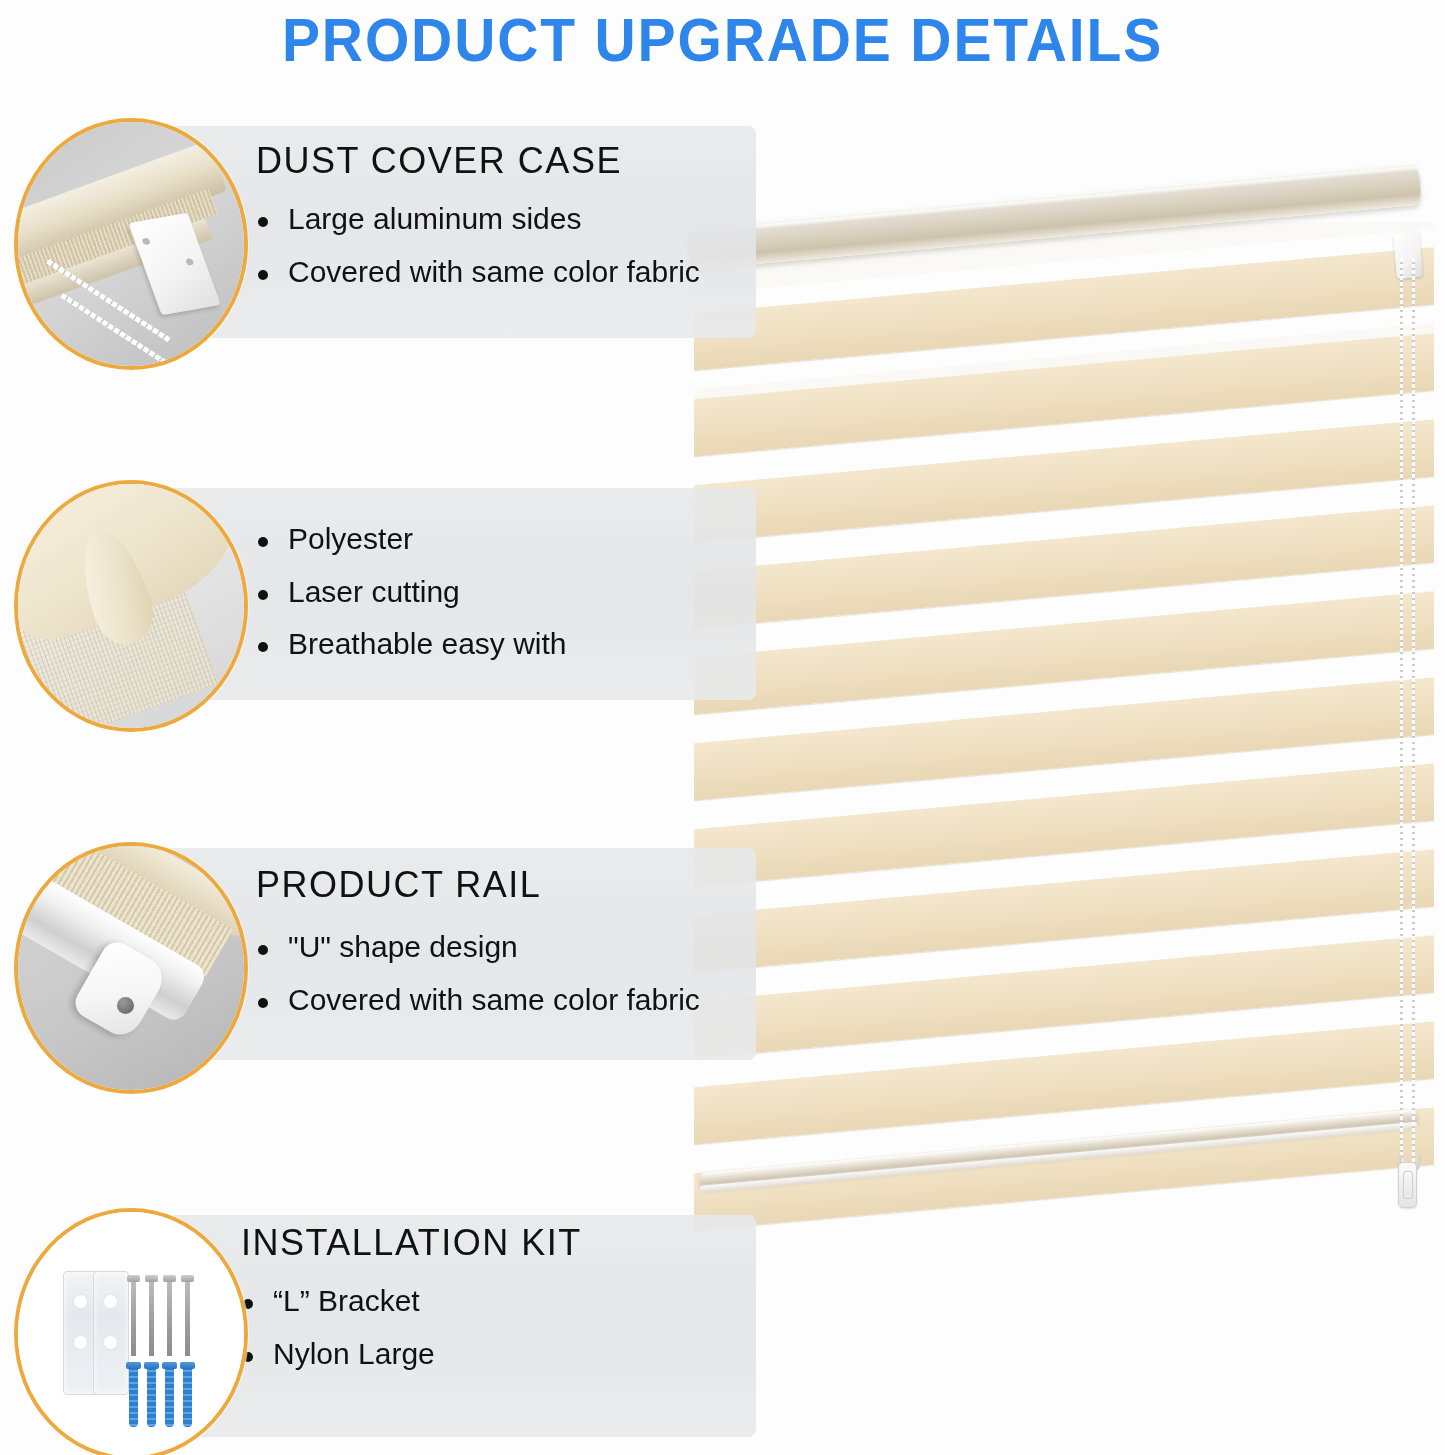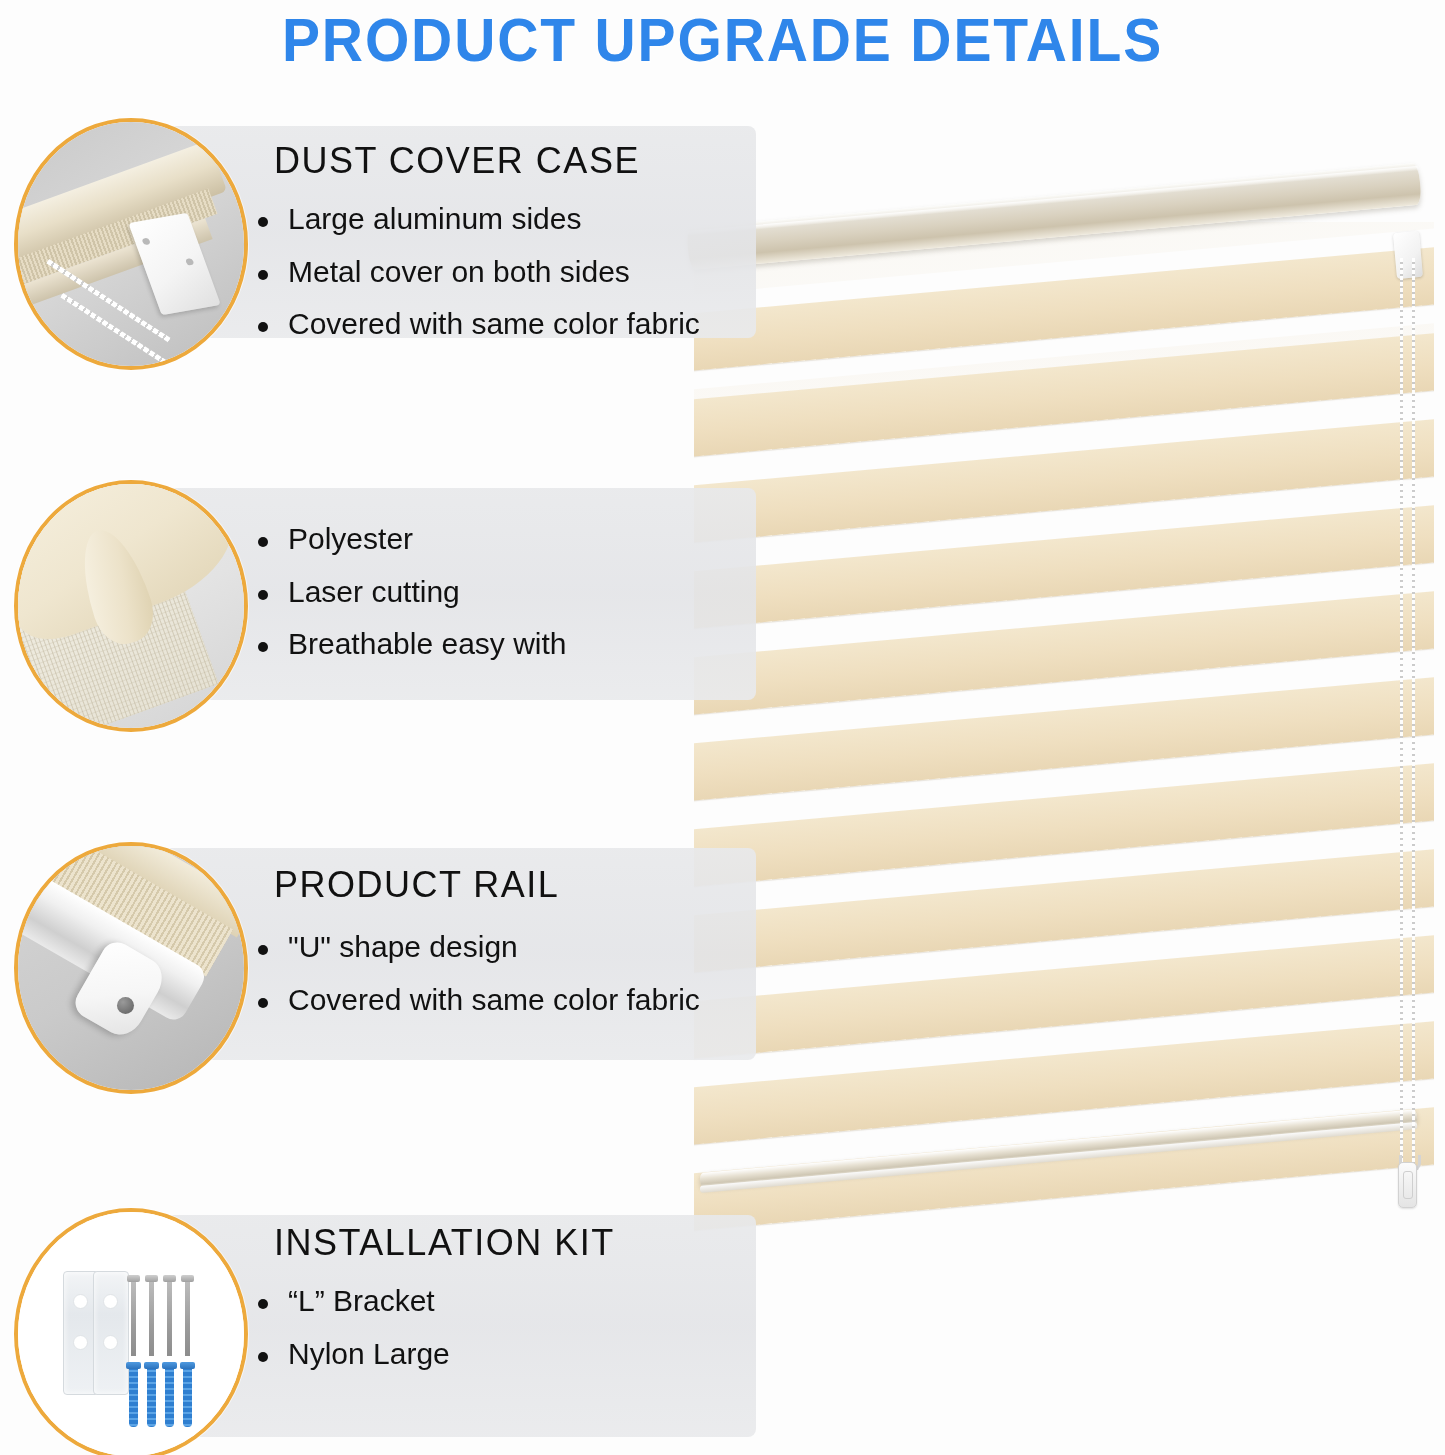--- a/index.html
+++ b/index.html
@@ -120,21 +120,20 @@
     border-radius:50%;
     overflow:hidden;
     background:#ffffff;
     box-shadow:0 0 0 1px rgba(255,255,255,.6);
   }
   .panel-text{position:absolute;}
   .feat-title{
     font-size:36px;letter-spacing:1.5px;color:#111;
     font-family:"Liberation Sans", sans-serif;
     white-space:nowrap;
-    margin-left:18px;
   }
   .bullets{list-style:none;margin:0;padding:0;}
   .bullets li{
     font-size:30px;color:#111;
     line-height:1.02;
     margin-top:22px;
     white-space:nowrap;
     position:relative;
     padding-left:32px;
   }
@@ -300,21 +299,20 @@
   <div class="chain-clip"></div>
 
   <div class="title">PRODUCT UPGRADE DETAILS</div>
 
   <div class="block">
     <div class="panel" style="left:152px;top:126px;width:604px;height:212px;"></div>
     <div class="panel-text" style="left:256px;top:140px;width:500px;">
       <div class="feat-title">DUST COVER CASE</div>
       <ul class="bullets">
         <li>Large aluminum sides</li>
-        <li>Metal cover on both sides</li>
         <li>Covered with same color fabric</li>
       </ul>
     </div>
     <div class="circle" style="left:14px;top:118px;width:226px;height:244px;">
       <div class="art">
         <div class="ph-bg"></div>
         <div class="dc-rail"></div>
         <div class="dc-rail2"></div>
         <div class="dc-rail3"></div>
         <div class="dc-cap"></div>
@@ -359,21 +357,21 @@
         <div class="br-fabric"></div>
         <div class="br-bar"></div>
         <div class="br-cap"></div>
         <div class="br-screw"></div>
       </div>
     </div>
   </div>
 
   <div class="block">
     <div class="panel" style="left:152px;top:1215px;width:604px;height:222px;"></div>
-    <div class="panel-text" style="left:256px;top:1222px;width:500px;">
+    <div class="panel-text" style="left:241px;top:1222px;width:500px;">
       <div class="feat-title">INSTALLATION KIT</div>
       <ul class="bullets">
         <li>“L”  Bracket</li>
         <li>Nylon Large</li>
       </ul>
     </div>
     <div class="circle" style="left:14px;top:1208px;width:226px;height:244px;">
       <div class="art">
         <div class="ik-bg"></div>
         <div class="brk b1"></div>

